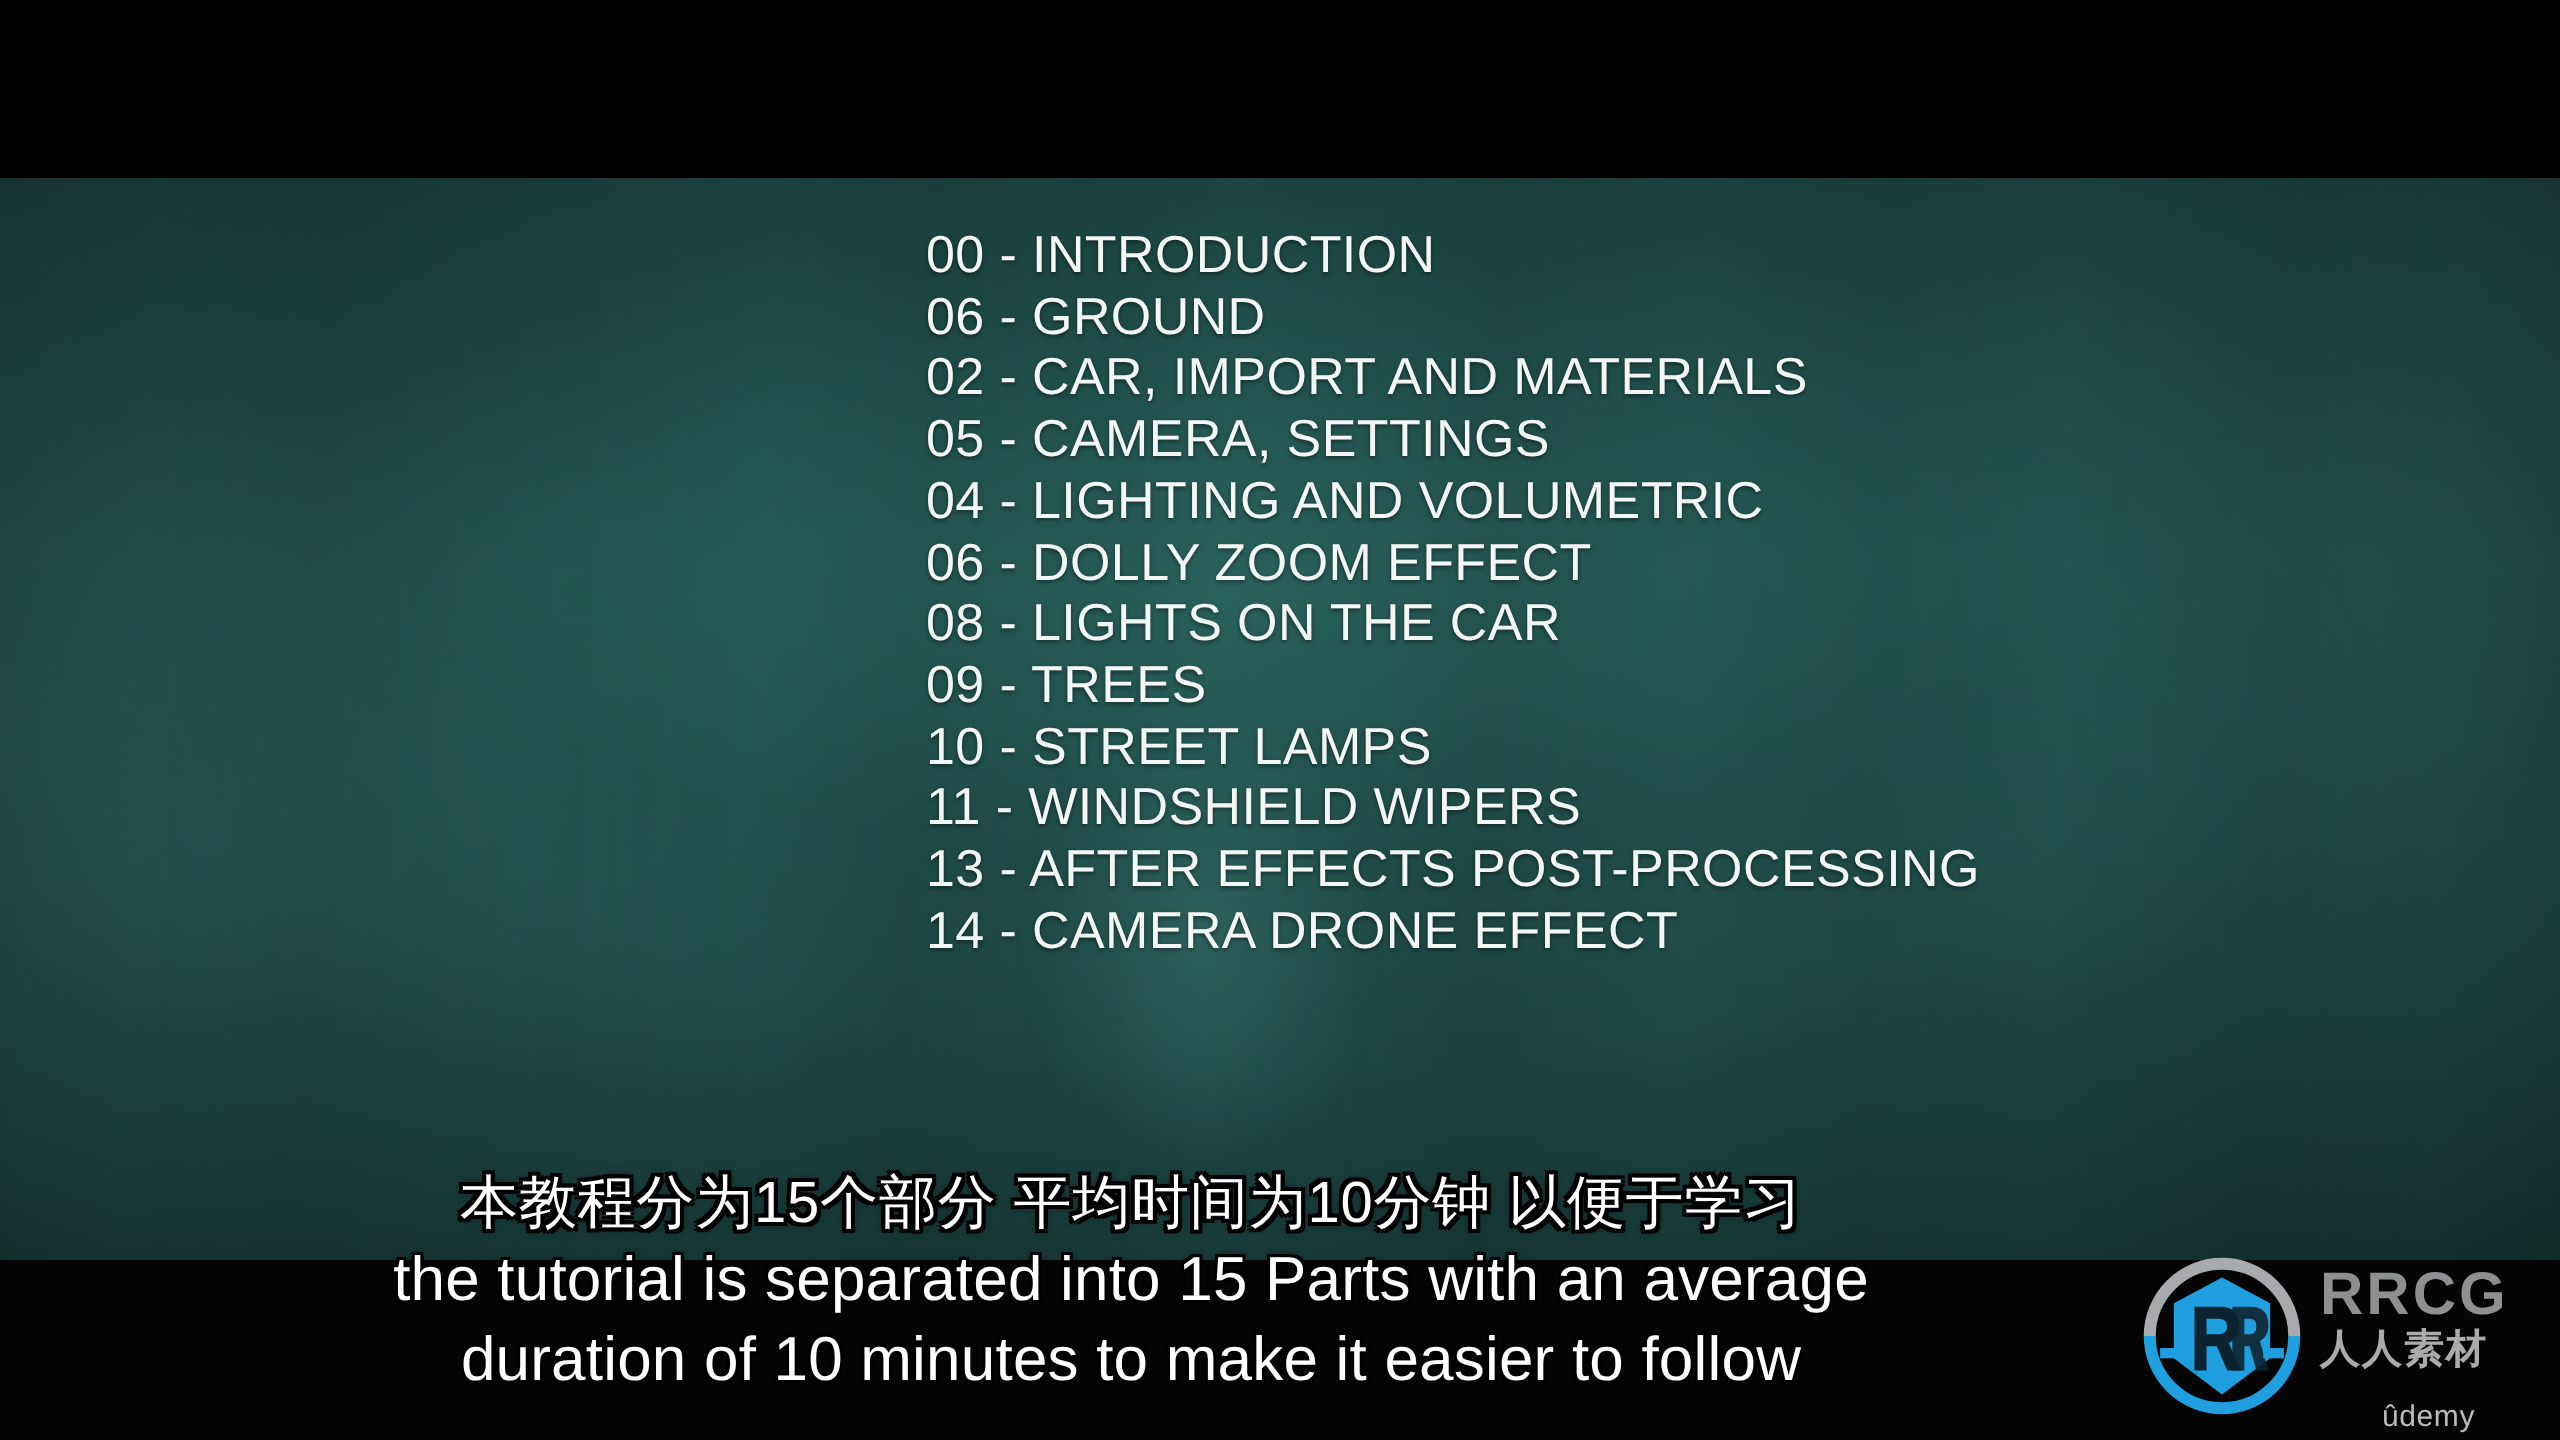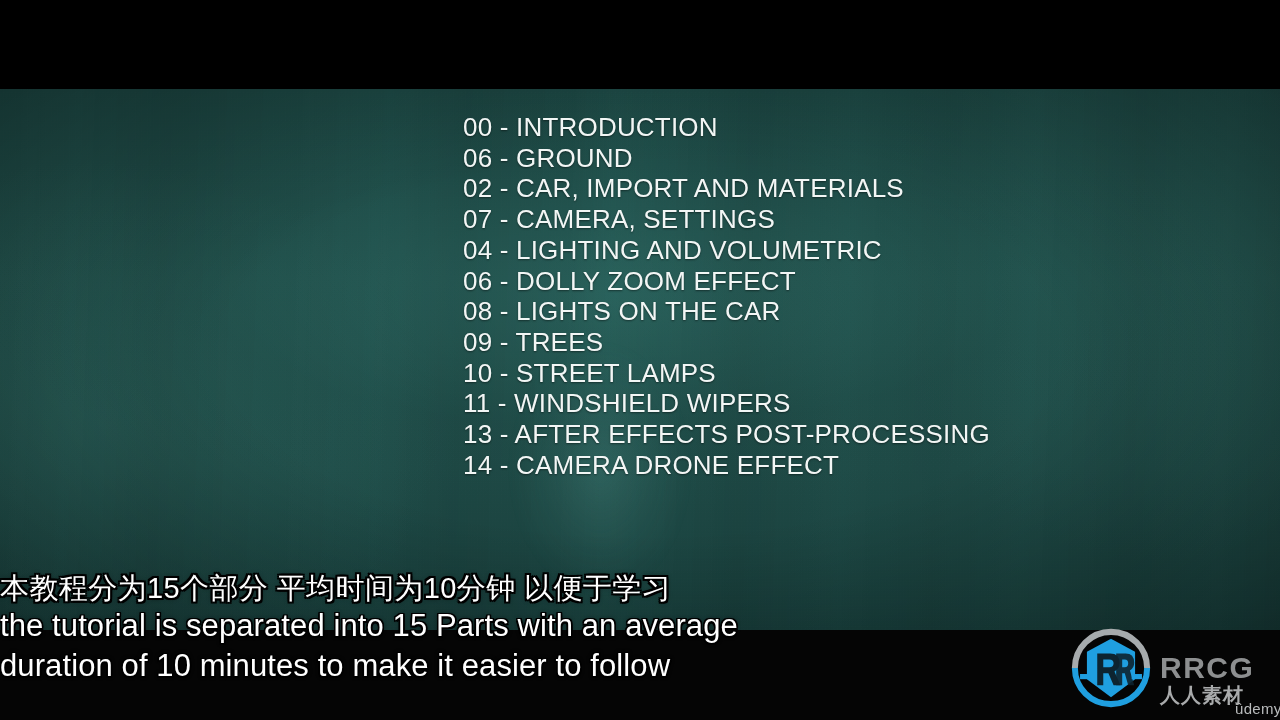--- a/index.html
+++ b/index.html
@@ -102,22 +102,23 @@
     color: #f2f6f5;
     letter-spacing: 0.2px;
     white-space: nowrap;
     text-shadow: 0 1px 2px rgba(0,0,0,0.45);
   }
 
   
   .subtitles {
     position: absolute;
     left: 0;
-    top: 570px;
+    top: 584px;
     width: 1131px;
+    text-align: center;
   }
   .sub-line {
     color: #ffffff;
     white-space: nowrap;
   }
   .sub-cn {
     font-size: 29px;
     line-height: 36px;
     letter-spacing: 0.4px;
     text-shadow:
@@ -152,37 +153,35 @@
     position: absolute;
     left: 92px;
     top: 10px;
   }
   .wm-rrcg {
     font-size: 30px;
     font-weight: bold;
     color: #8d8f90;
     letter-spacing: 1.5px;
     line-height: 32px;
-    margin-top: 20px;
   }
   .wm-cn {
     font-size: 20px;
     font-weight: bold;
     color: #a9abac;
     letter-spacing: 1px;
     line-height: 22px;
   }
   .wm-udemy {
     position: absolute;
     left: 123px;
     top: 78px;
     font-size: 15px;
     color: #b9bbbc;
     letter-spacing: 0.3px;
-    margin-left: 44px;
   }
 </style>
 </head>
 <body>
 
 <div id="screen">
 
   <div class="video-area">
     <div class="bg-base"></div>
     <div class="bg-streaks"></div>
@@ -190,21 +189,21 @@
     <div class="bg-noise"></div>
     <div class="bg-vignette"></div>
   </div>
 
   <div class="letterbox-top"></div>
 
   <div class="chapter-list">
     <div class="chapter-item">00 - INTRODUCTION</div>
     <div class="chapter-item">06 - GROUND</div>
     <div class="chapter-item">02 - CAR, IMPORT AND MATERIALS</div>
-    <div class="chapter-item">07 - CAMERA, SETTINGS</div>
+    <div class="chapter-item">05 - CAMERA, SETTINGS</div>
     <div class="chapter-item">04 - LIGHTING AND VOLUMETRIC</div>
     <div class="chapter-item">06 - DOLLY ZOOM EFFECT</div>
     <div class="chapter-item">08 - LIGHTS ON THE CAR</div>
     <div class="chapter-item">09 - TREES</div>
     <div class="chapter-item">10 - STREET LAMPS</div>
     <div class="chapter-item">11 - WINDSHIELD WIPERS</div>
     <div class="chapter-item">13 - AFTER EFFECTS POST-PROCESSING</div>
     <div class="chapter-item">14 - CAMERA DRONE EFFECT</div>
   </div>
 

